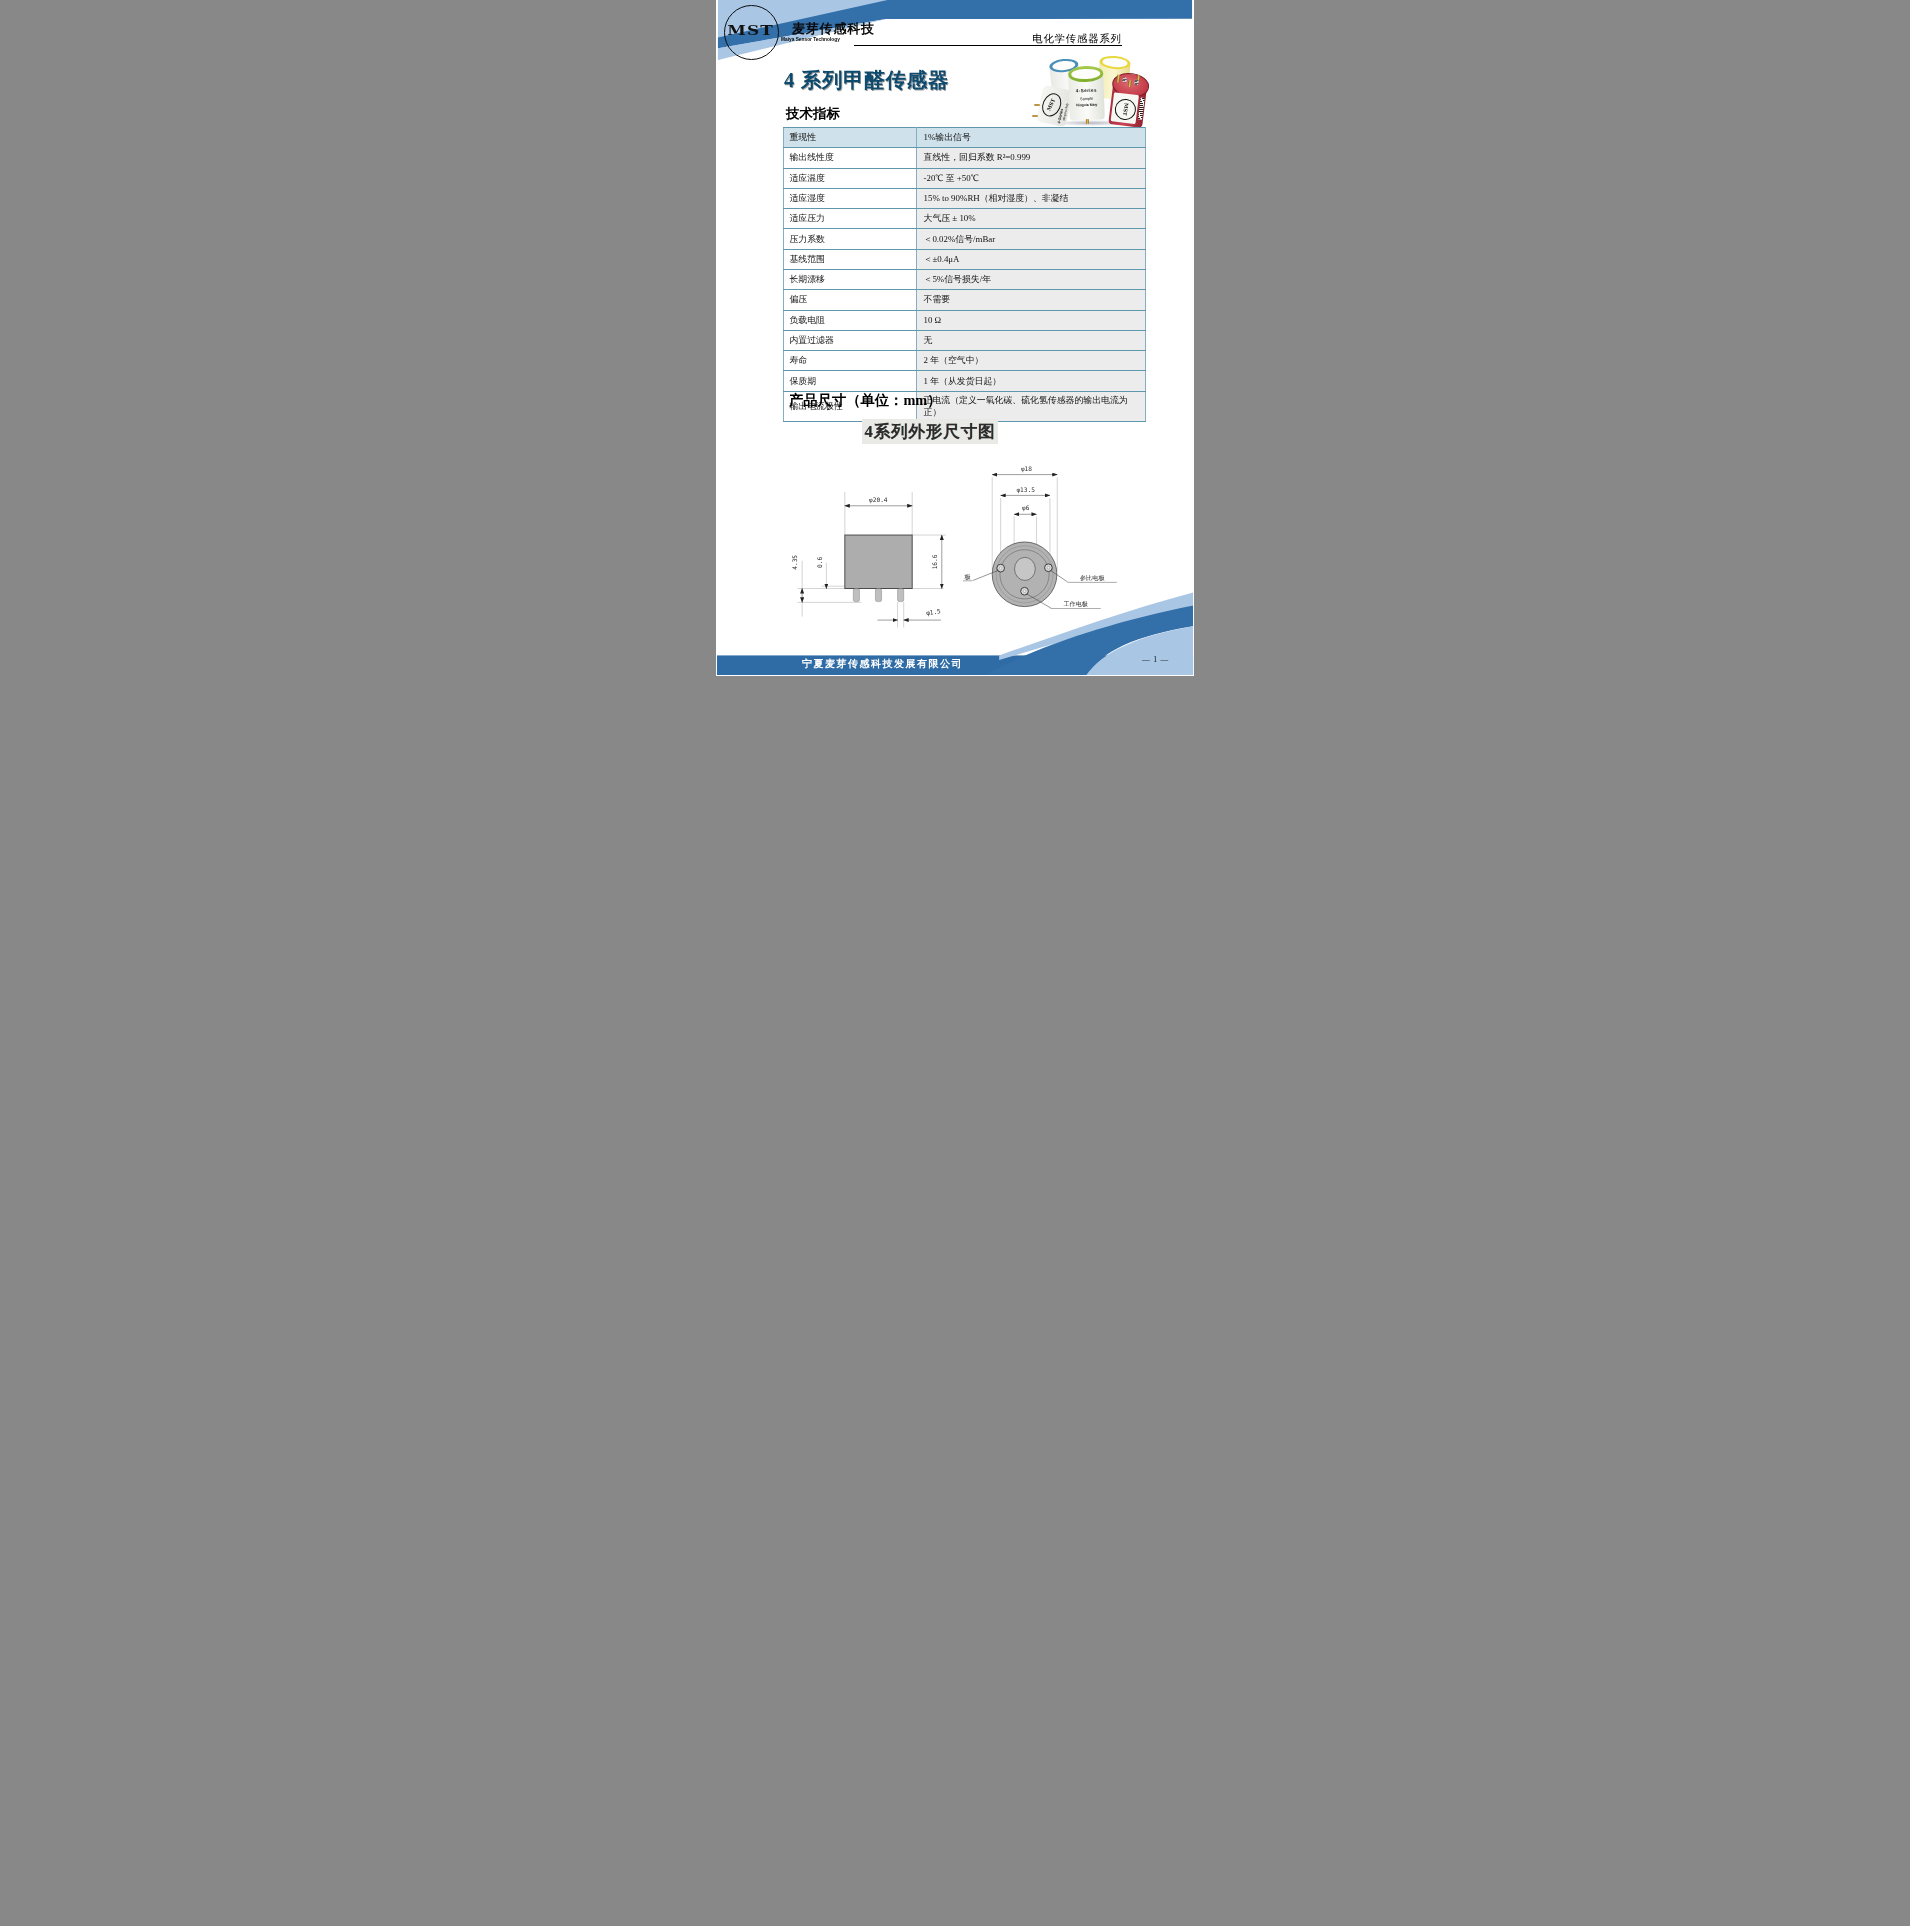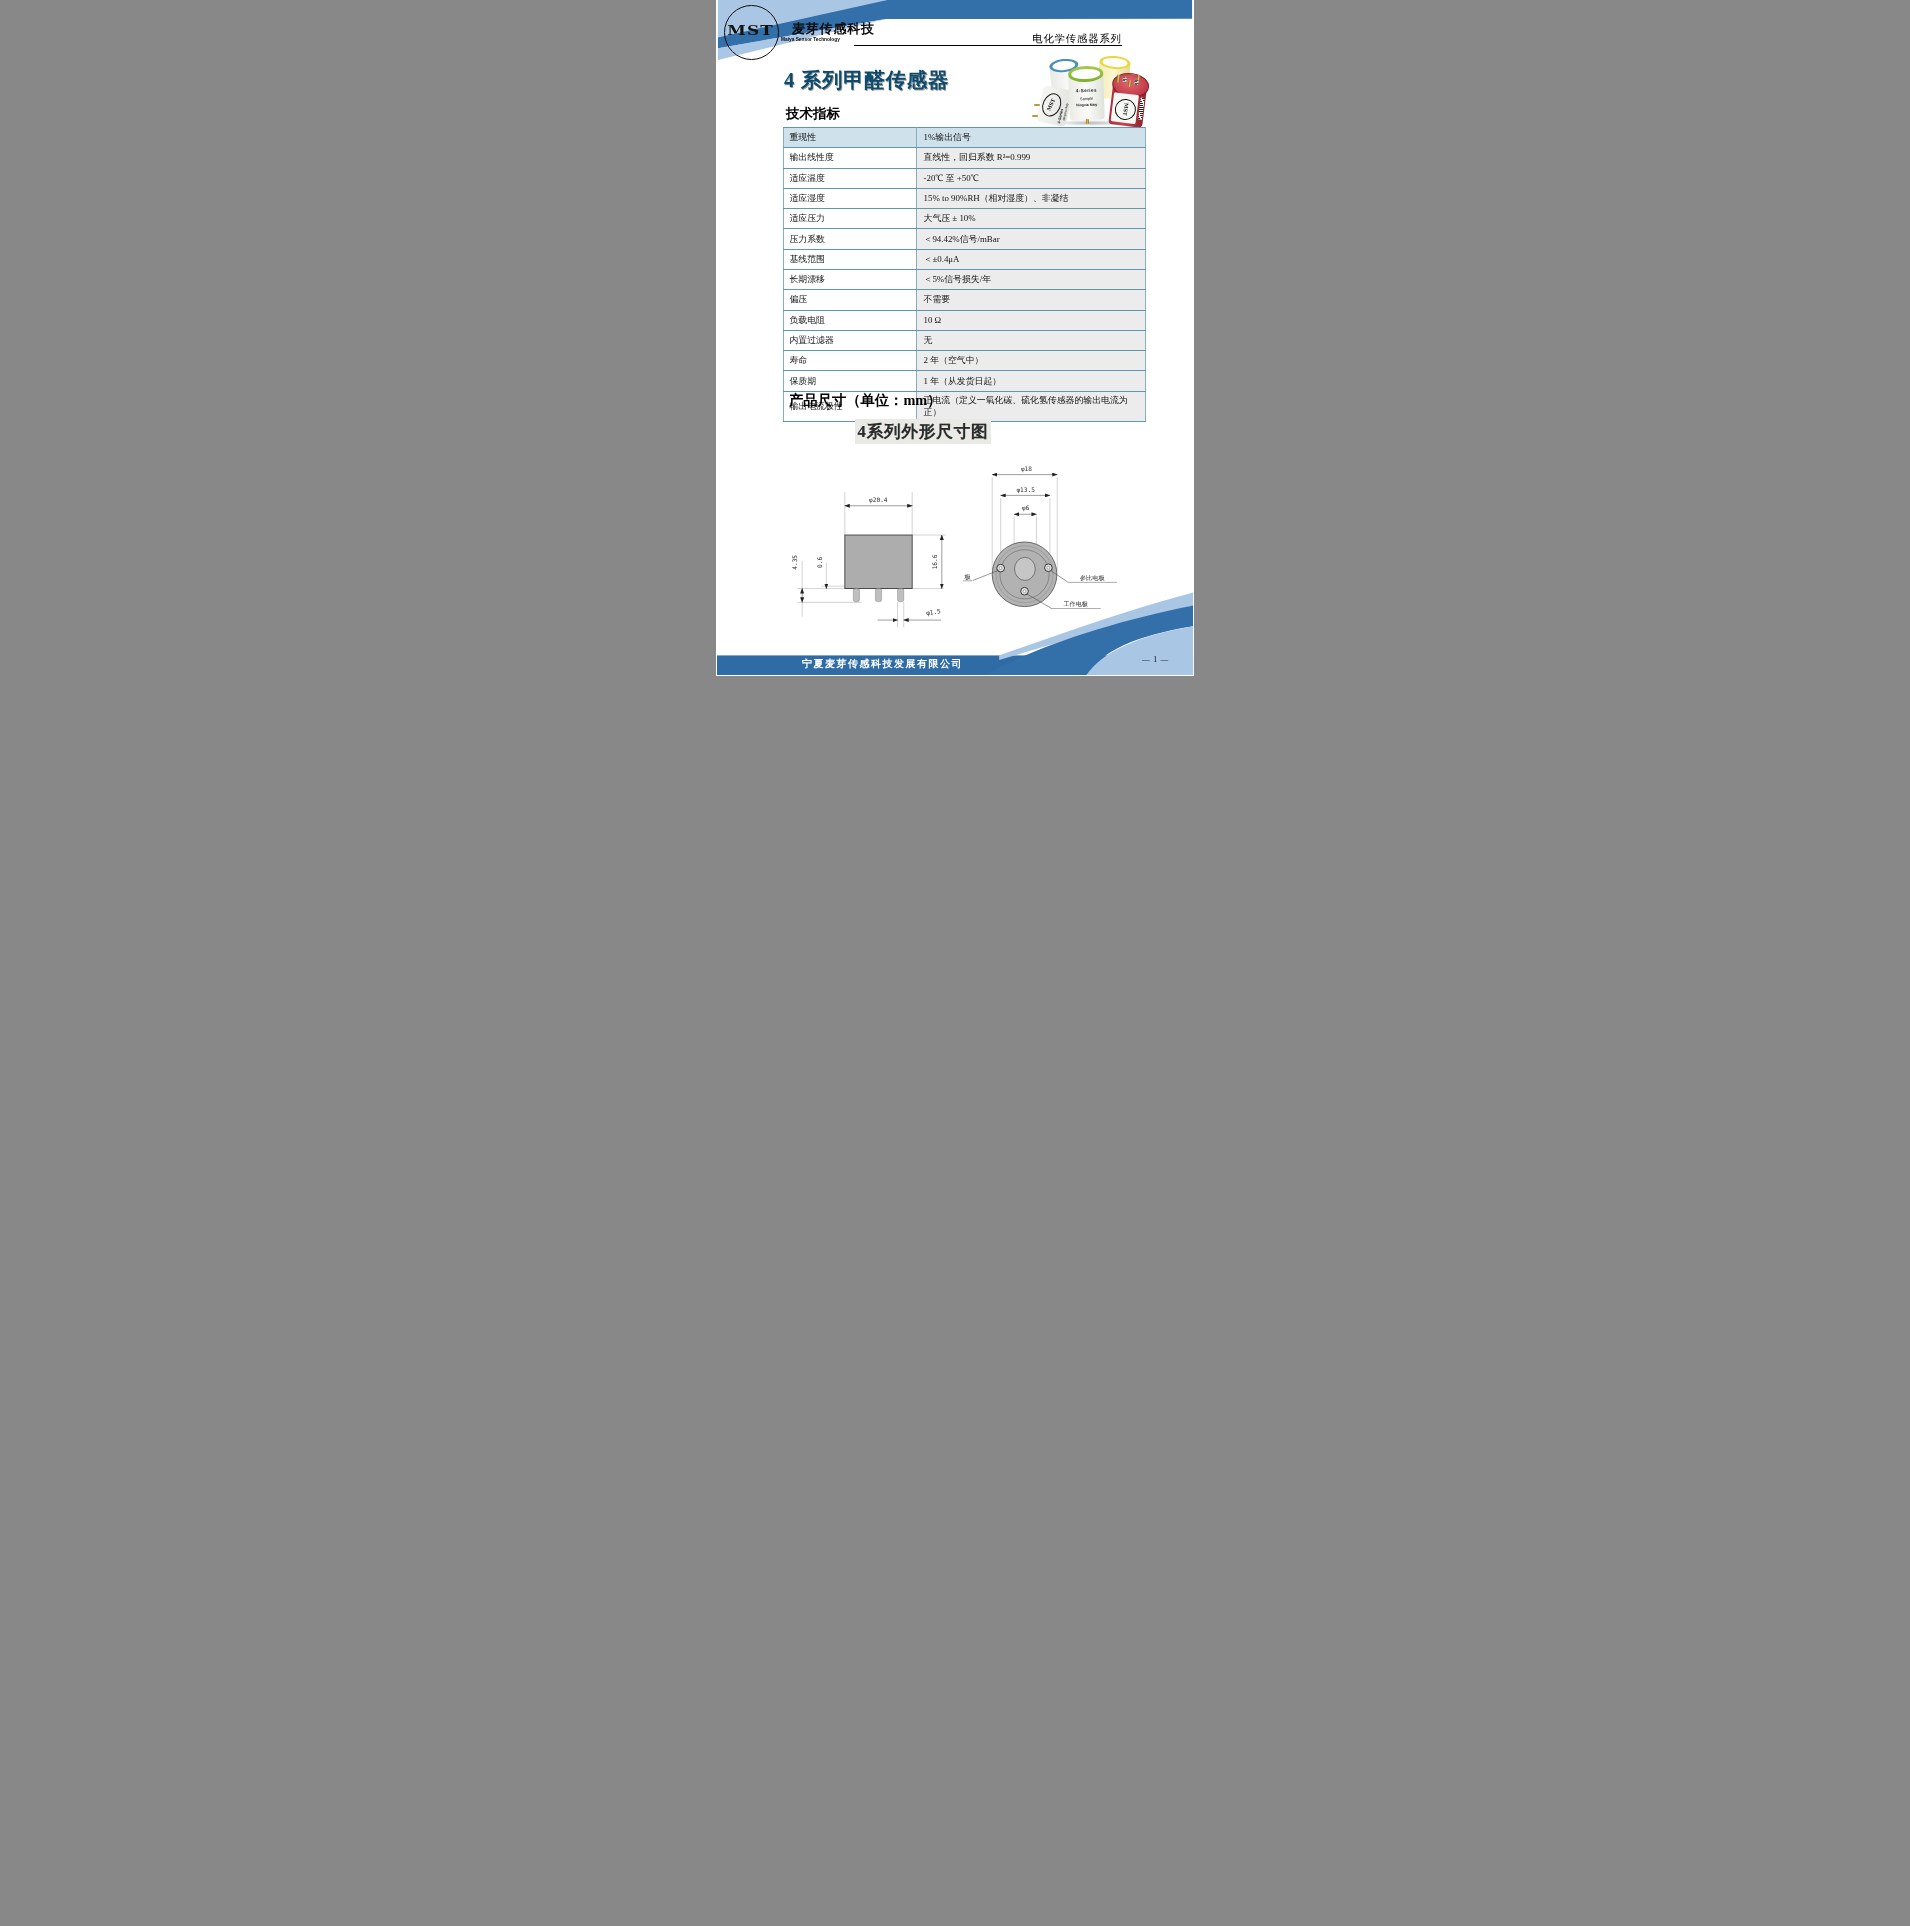--- a/index.html
+++ b/index.html
@@ -30,21 +30,21 @@
   .spec-table{left:67px;top:127px;width:362px;border-collapse:collapse;table-layout:fixed;
               font-size:8.9px;}
   .spec-table td{border-top:1.2px solid #5f97ad;border-bottom:1.2px solid #5f97ad;
                  border-left:0.8px solid #85afc1;border-right:0.8px solid #85afc1;
                  height:17.7px;padding:0.8px 3.1px 0.8px 5.4px;vertical-align:middle;background:#fff;}
   .spec-table td.val{background:#ececec;padding-left:6.5px;margin-top:44px;}
   .spec-table tr.hdr td{background:#cfe1ea;}
   .spec-table tr.tall td{height:28px;line-height:1.35;}
 
   
-  .diagram-caption{left:139px;top:419px;width:136px;height:25.4px;line-height:25.4px;text-align:center;
+  .diagram-caption{left:146px;top:419px;width:136px;height:25.4px;line-height:25.4px;text-align:center;
                    background:#e9e9e6;font-size:16.6px;font-weight:bold;color:#2b2b2b;letter-spacing:0.8px;
                    text-shadow:0.4px 0 0 rgba(0,140,140,.30),-0.4px 0 0 rgba(190,60,60,.30);}
 
   
   .photo{left:323px;top:59px;width:106px;height:68px;}
   .photo .shadow{position:absolute;left:2.3px;bottom:0;width:100px;height:8.5px;border-radius:50%;
                  background:radial-gradient(closest-side,rgba(110,115,130,.5),rgba(110,115,130,0) 75%);}
   .cyl{position:absolute;border-radius:3.9px;}
   .cap{position:absolute;left:0;top:-4.6px;width:100%;height:13px;border-radius:50%;}
   .cap .inner{position:absolute;left:9%;top:15%;width:82%;height:68%;border-radius:50%;background:#fdfdfb;}
@@ -173,21 +173,21 @@
       <tr>
         <td>适应湿度</td>
         <td class="val">15% to 90%RH（相对湿度）、非凝结</td>
         </tr>
       <tr>
         <td>适应压力</td>
         <td class="val">大气压 ± 10%</td>
         </tr>
       <tr>
         <td>压力系数</td>
-        <td class="val">＜94.42%信号/mBar</td>
+        <td class="val">＜0.02%信号/mBar</td>
         </tr>
       <tr>
         <td>基线范围</td>
         <td class="val">＜±0.4μA</td>
         </tr>
       <tr>
         <td>长期漂移</td>
         <td class="val">＜5%信号损失/年</td>
         </tr>
       <tr>

